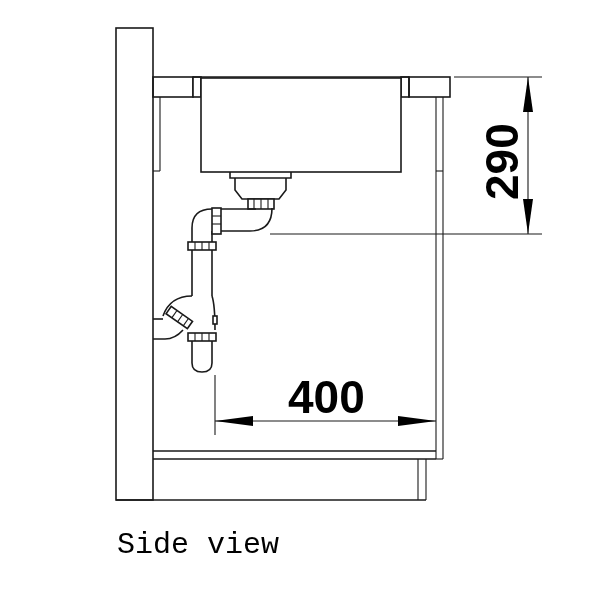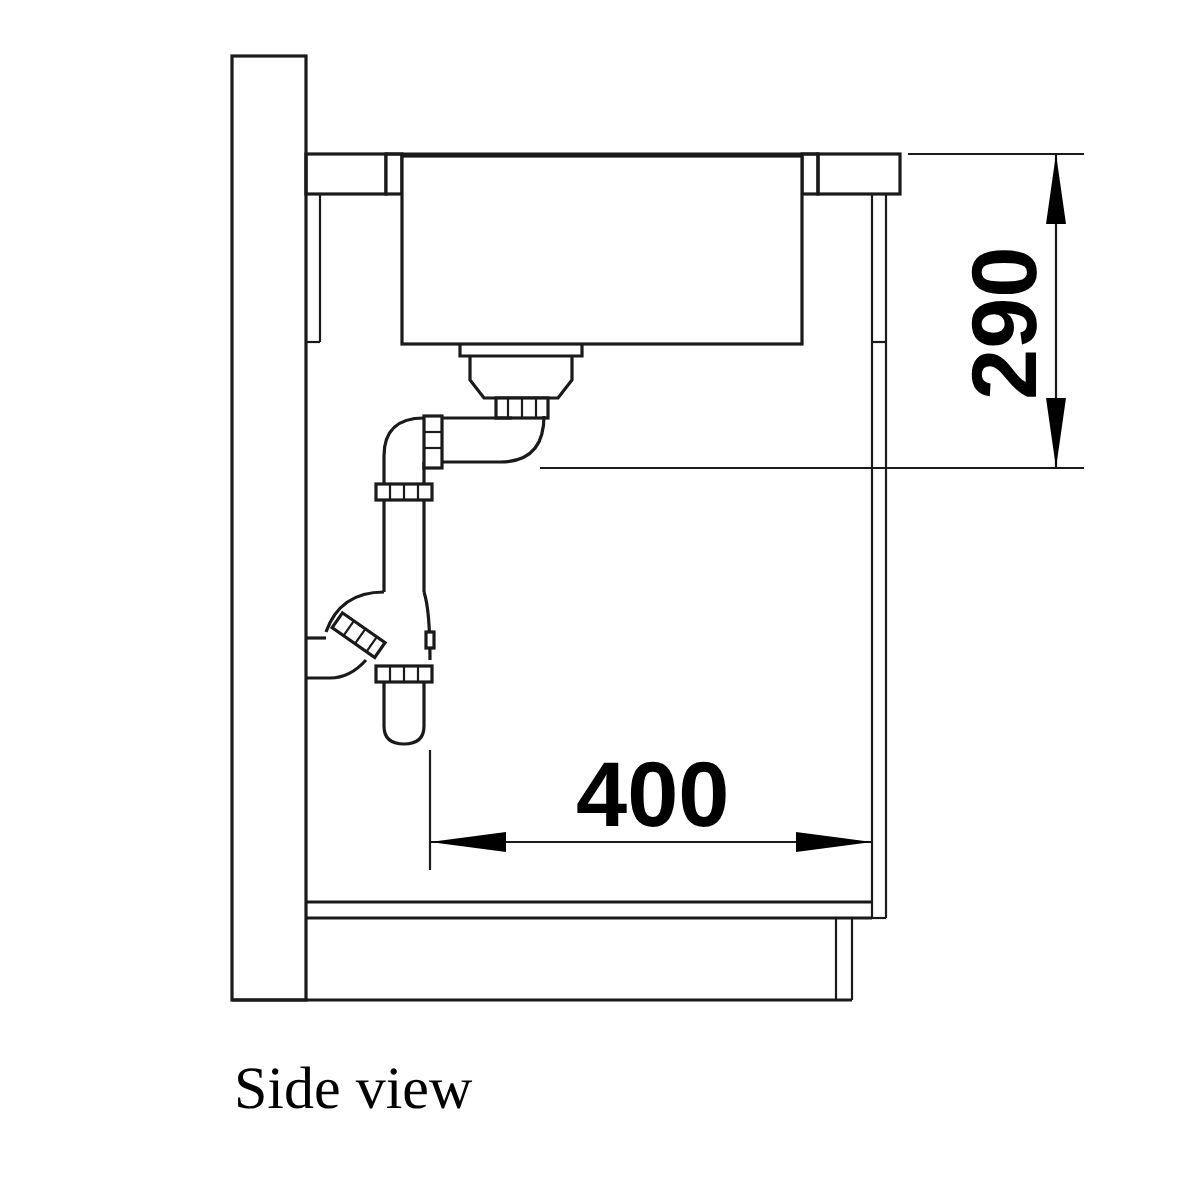--- a/index.html
+++ b/index.html
@@ -2,21 +2,21 @@
 <html><head>
 <meta charset="utf-8">
 <style>
   html, body { margin: 0; padding: 0; background: #ffffff; }
   body { width: 600px; height: 600px; position: relative; overflow: hidden; font-family: "Liberation Sans", sans-serif; }
   #drawing { position: absolute; left: 0; top: 0; width: 600px; height: 600px; }
   .ln { stroke: #1a1a1a; stroke-width: 1.6; fill: none; }
   .thin { stroke: #1a1a1a; stroke-width: 1.1; fill: none; }
   .fillw { fill: #ffffff; stroke: #1a1a1a; stroke-width: 1.6; }
   .dimtxt { font-family: "Liberation Sans", sans-serif; font-weight: bold; font-size: 46px; fill: #000; }
-  .caption { position: absolute; left: 117px; top: 528px; font-family: Liberation Serif, serif; font-size: 30px; color: #000; }
+  .caption { position: absolute; left: 117px; top: 528px; font-family: Liberation Mono, monospace; font-size: 30px; color: #000; }
 </style>
 </head>
 <body>
 
 <svg id="drawing" viewBox="0 0 600 600" xmlns="http://www.w3.org/2000/svg">
   <defs>
     <pattern id="hatch" patternUnits="userSpaceOnUse" width="12" height="12" patternTransform="rotate(-45)">
       <line x1="0" y1="0" x2="0" y2="12" stroke="#1a1a1a" stroke-width="1.3"></line>
     </pattern>
   </defs>

